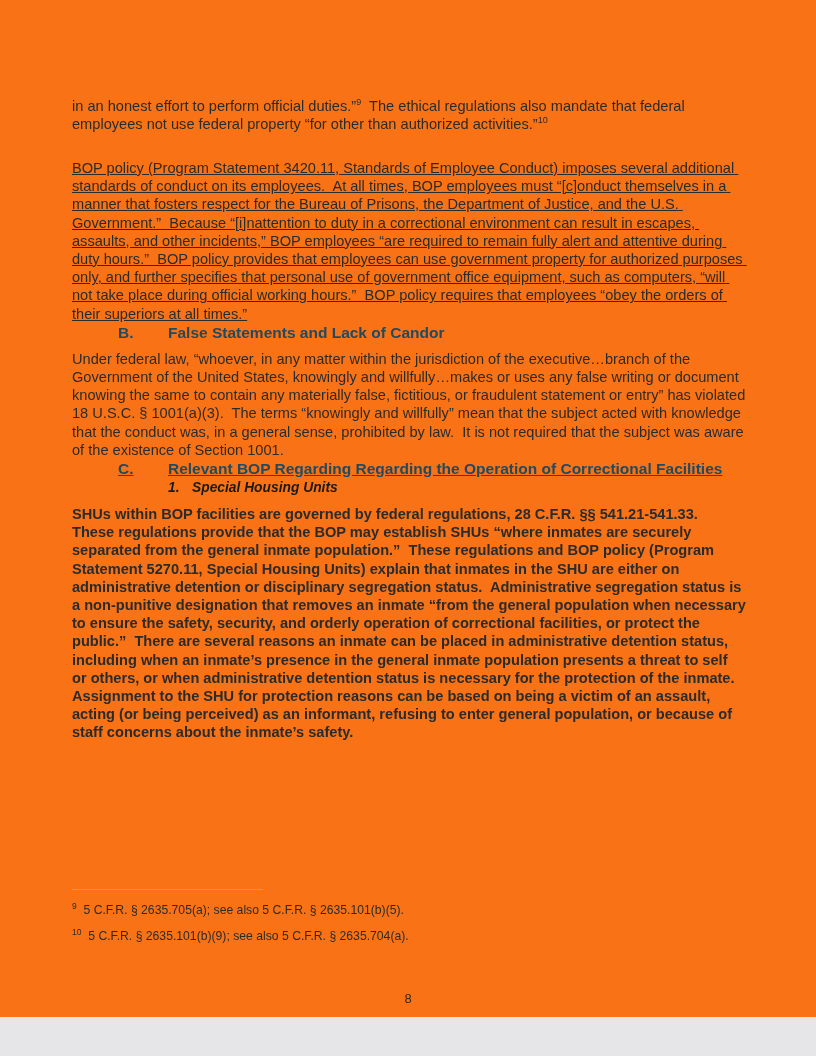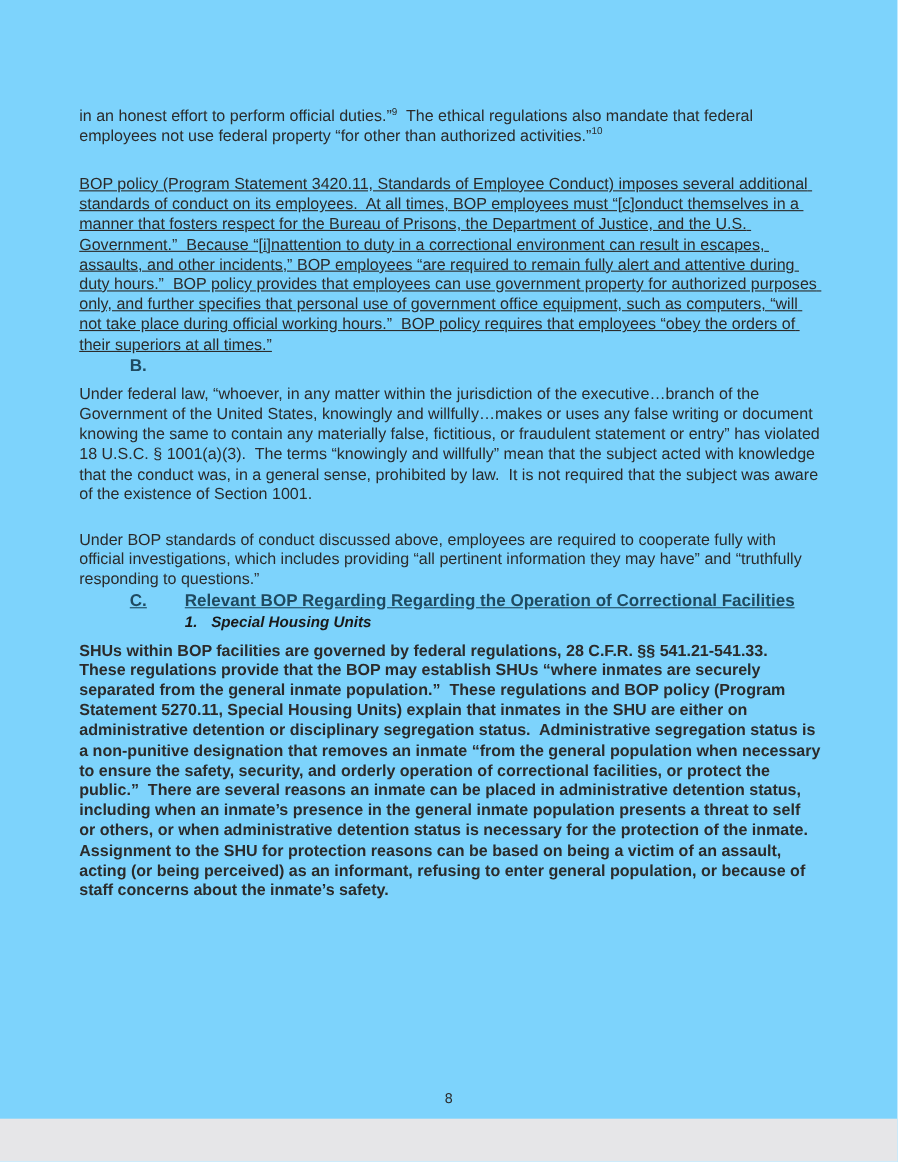--- a/index.html
+++ b/index.html
@@ -1,20 +1,20 @@
 <!DOCTYPE html>
 <html><head>
 <meta charset="utf-8">
 <style>
   html, body { margin: 0; padding: 0; background: #ffffff; }
   .page {
     position: relative;
     width: 816px;
     height: 1056px;
-    background: #7dd3fc;
+    background: #f97316;
     font-family: "Liberation Sans", sans-serif;
     color: #2b2b2b;
     overflow: hidden;
   }
   .content {
     position: absolute;
     top: 0;
     left: 72px;
     width: 674px;
     padding-top: 97px;
@@ -106,38 +106,43 @@
 <div class="page">
 
   <div class="content">
 
     <p class="para"><span>in an honest effort to perform official duties.”</span><sup class="fnref">9</sup><span>  The ethical regulations also mandate that federal employees not use federal property “for other than authorized activities.”</span><sup class="fnref">10</sup></p>
 
     <p class="para mt25">BOP policy (Program Statement 3420.11, Standards of Employee Conduct) imposes several additional standards of conduct on its employees.  At all times, BOP employees must “[c]onduct themselves in a manner that fosters respect for the Bureau of Prisons, the Department of Justice, and the U.S. Government.”  Because “[i]nattention to duty in a correctional environment can result in escapes, assaults, and other incidents,” BOP employees “are required to remain fully alert and attentive during duty hours.”  BOP policy provides that employees can use government property for authorized purposes only, and further specifies that personal use of government office equipment, such as computers, “will not take place during official working hours.”  BOP policy requires that employees “obey the orders of their superiors at all times.”</p>
 
     <h2 class="heading mt24">
         <span class="h-num">B.</span>
+        <span class="h-label">False Statements and Lack of Candor</span>
       </h2>
 
     <p class="para mt7">Under federal law, “whoever, in any matter within the jurisdiction of the executive…branch of the Government of the United States, knowingly and willfully…makes or uses any false writing or document knowing the same to contain any materially false, fictitious, or fraudulent statement or entry” has violated 18 U.S.C. § 1001(a)(3).  The terms “knowingly and willfully” mean that the subject acted with knowledge that the conduct was, in a general sense, prohibited by law.  It is not required that the subject was aware of the existence of Section 1001.</p>
 
-    <p class="para mt23">Under BOP standards of conduct discussed above, employees are required to cooperate fully with official investigations, which includes providing “all pertinent information they may have” and “truthfully responding to questions.”</p>
 
     <h2 class="heading mt25">
         <span class="h-num">C.</span>
         <span class="h-label">Relevant BOP Regarding Regarding the Operation of Correctional Facilities</span>
       </h2>
 
     <h3 class="subheading mt7">
         <span class="sh-num">1.</span>
         <span class="sh-label">Special Housing Units</span>
       </h3>
 
     <p class="para mt9">SHUs within BOP facilities are governed by federal regulations, 28 C.F.R. §§ 541.21-541.33.  These regulations provide that the BOP may establish SHUs “where inmates are securely separated from the general inmate population.”  These regulations and BOP policy (Program Statement 5270.11, Special Housing Units) explain that inmates in the SHU are either on administrative detention or disciplinary segregation status.  Administrative segregation status is a non-punitive designation that removes an inmate “from the general population when necessary to ensure the safety, security, and orderly operation of correctional facilities, or protect the public.”  There are several reasons an inmate can be placed in administrative detention status, including when an inmate’s presence in the general inmate population presents a threat to self or others, or when administrative detention status is necessary for the protection of the inmate.  Assignment to the SHU for protection reasons can be based on being a victim of an assault, acting (or being perceived) as an informant, refusing to enter general population, or because of staff concerns about the inmate’s safety.</p>
 
   </div>
 
+  <div class="footnotes">
+    <div class="fn-rule"></div>
+    <p class="footnote"><sup>9</sup><span>  5 C.F.R. § 2635.705(a); see also 5 C.F.R. § 2635.101(b)(5).</span></p>
+    <p class="footnote"><sup>10</sup><span>  5 C.F.R. § 2635.101(b)(9); see also 5 C.F.R. § 2635.704(a).</span></p>
+  </div>
 
   <div class="page-number">8</div>
 
   <div class="footer-bar"></div>
 
 </div>
 
 </body></html>

